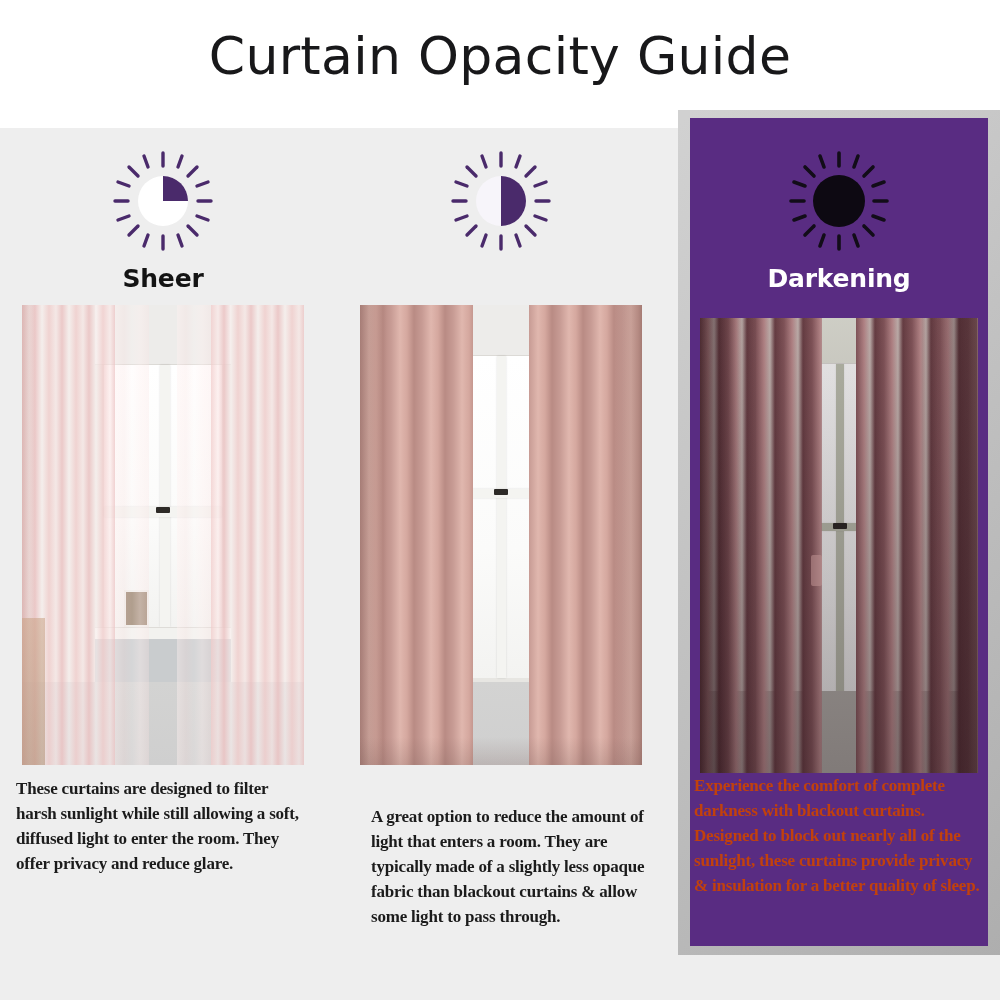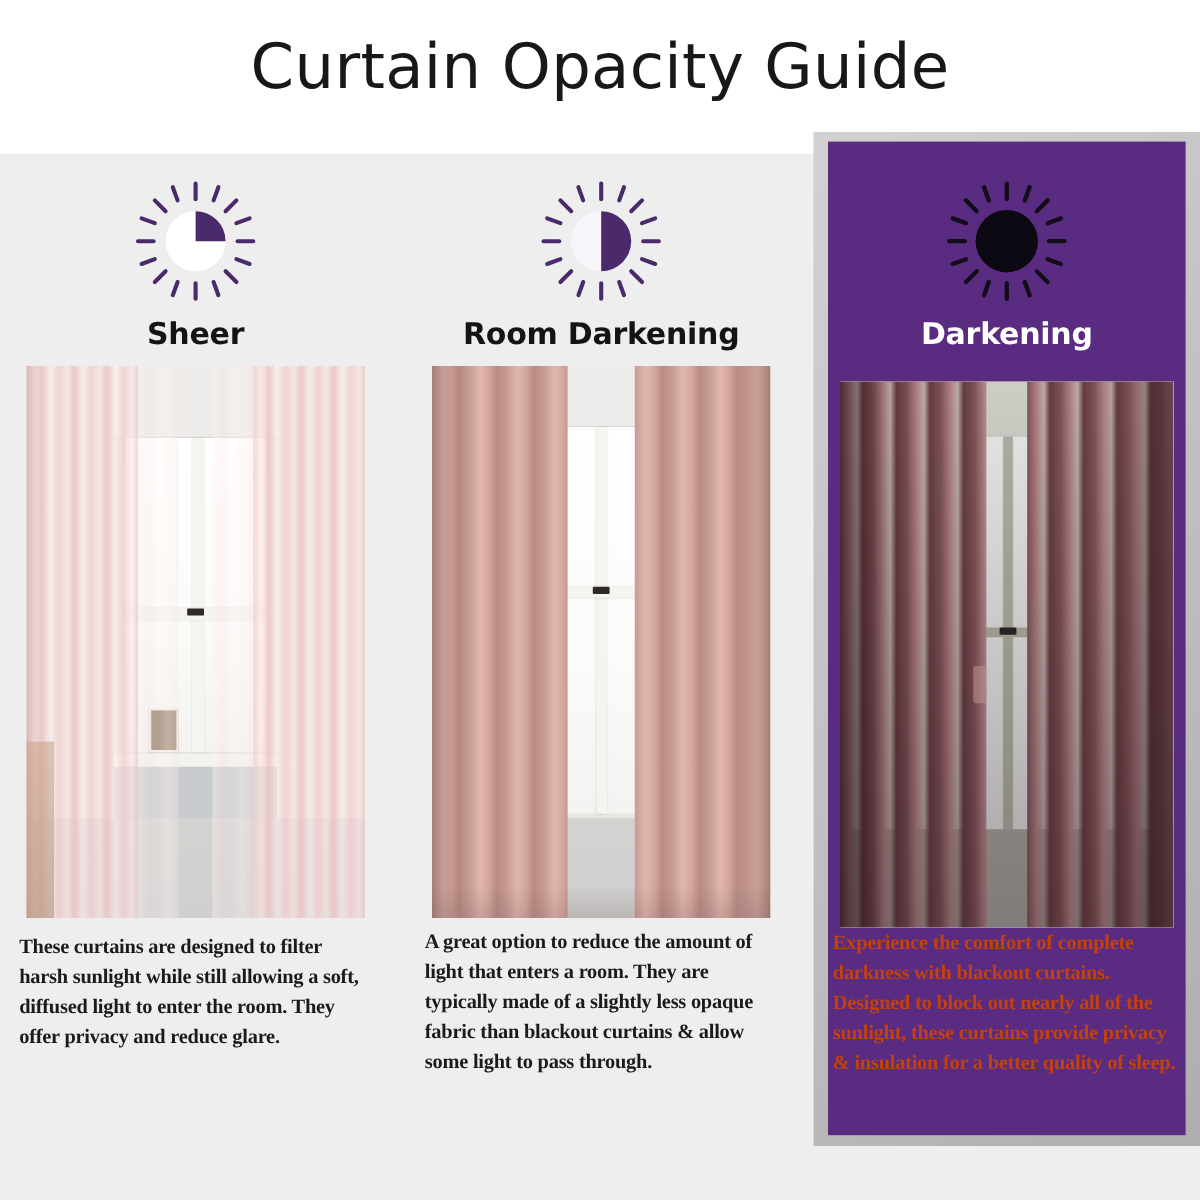--- a/index.html
+++ b/index.html
@@ -125,21 +125,21 @@
     left:14px; width:294px;
     top:648px;
     text-align:left;
     font-size:17px;
     line-height:25px;
     font-weight:bold;
     color:#1b1b1b;
     font-family:Liberation Serif, serif;
     letter-spacing:-0.2px;
   }
-  #col-darkening .caption { top:644px; }
+  #col-darkening .caption { top:676px;margin-left:17px; }
   #col-blackout  .caption { top:645px; color:#c2410c; left:16px; width:290px; }
 
   
   #blackout-panel {
     position:absolute;
     left:690px; top:118px;
     width:298px; height:828px;
     background:#592c82;
     z-index:2;
   }
@@ -248,21 +248,20 @@
             <line x1="86" y1="67" x2="97" y2="71"></line>
             <line x1="7" y1="71" x2="18" y2="67"></line>
             <line x1="86" y1="37" x2="97" y2="33"></line>
           </g>
           <circle cx="52" cy="52" r="25" fill="#f7f5fa"></circle>
           <path d="M52 27 A25 25 0 0 1 52 77 Z" fill="#4a2a6b"></path>
         </svg>
       </div>
     </div>
 
-    <div class="col-heading">Room Darkening</div>
 
     <div class="photo">
       <div class="room">
         <div class="wall"></div>
         <div class="valance" style="left:36%;top:0;width:28%;height:11%;"></div>
         <div class="glass" style="left:38%;top:11%;width:24%;height:70%;"></div>
         <div class="mullion-v" style="left:48.5%;top:11%;width:3.4%;height:70%;"></div>
         <div class="mullion-h" style="left:38%;top:40%;width:24%;height:2%;"></div>
         <div class="latch" style="left:47.5%;top:40%;"></div>
         <div class="floor"></div>

